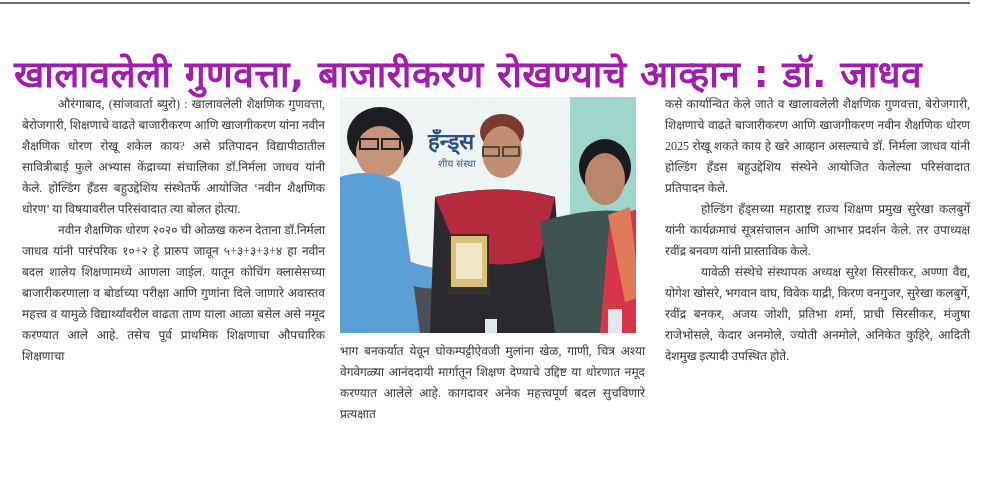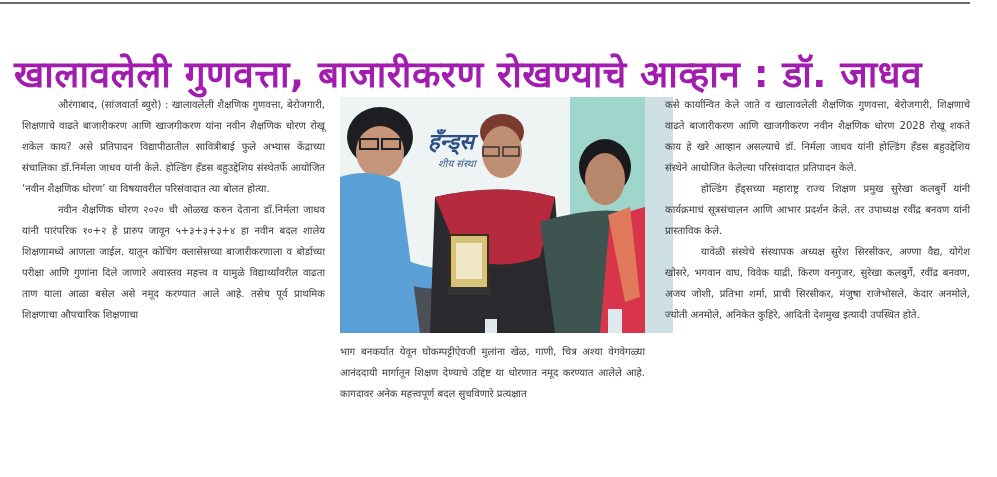--- a/index.html
+++ b/index.html
@@ -2,28 +2,28 @@
 <html><head>
 <meta charset="utf-8">
 <style>
   html, body { margin:0; padding:0; background:#ffffff; }
   body { width:997px; height:477px; position:relative; overflow:hidden;
          font-family:"DejaVu Sans", sans-serif; color:#2a2a2a; }
   .rule { position:absolute; left:0; top:2px; width:970px; height:2px; background:#6a6a6a; }
   .headline { position:absolute; left:14px; top:24px; width:960px; white-space:nowrap;
               font-family:"DejaVu Sans", sans-serif; font-weight:bold; font-size:37px;
               letter-spacing:0.5px; color:#a21caf; line-height:52px; }
-  .col { position:absolute; font-size:10px; line-height:21px; text-align:justify; color:#3a3a3a; }
+  .col { position:absolute; font-size:12px; line-height:21px; text-align:justify; color:#3a3a3a;font-family:Liberation Serif, serif; }
   .col p { margin:0; text-indent:36px; }
   .col p.noindent { text-indent:0; }
   .col-left { left:22px; top:94px; width:303px; }
   .col-mid { left:340px; top:341px; width:305px; }
   .col-right { left:665px; top:94px; width:305px; }
-  .photo { position:absolute; left:340px; top:97px; width:333px; height:236px; overflow:hidden;
-           background:#cfe0e4;font-style:italic; }
+  .photo { position:absolute; left:340px; top:97px; width:296px; height:236px; overflow:hidden;
+           background:#cfe0e4; }
   .photo svg { display:block; }
 </style>
 </head>
 <body>
 
 <div class="rule"></div>
 
 <h1 class="headline">खालावलेली गुणवत्ता, बाजारीकरण रोखण्याचे आव्हान : डॉ. जाधव</h1>
 
 <div class="col col-left">
@@ -67,16 +67,16 @@
     <rect x="145" y="222" width="12" height="14" fill="#dfe8ee"></rect>
     <rect x="268" y="212" width="14" height="24" fill="#dfe8ee"></rect>
   </svg>
 </div>
 
 <div class="col col-mid">
   <p class="noindent">भाग बनकर्यात येवून घोकम्पट्टीऐवजी मुलांना खेळ, गाणी, चित्र अश्या वेगवेगळ्या आनंददायी मार्गातून शिक्षण देण्याचे उद्दिष्ट या धोरणात नमूद करण्यात आलेले आहे. कागदावर अनेक महत्त्वपूर्ण बदल सुचविणारे प्रत्यक्षात</p>
 </div>
 
 <div class="col col-right">
-  <p class="noindent">कसे कार्यान्वित केले जाते व खालावलेली शैक्षणिक गुणवत्ता, बेरोजगारी, शिक्षणाचे वाढते बाजारीकरण आणि खाजगीकरण नवीन शैक्षणिक धोरण 2028 रोखू शकते काय हे खरे आव्हान असल्याचे डॉ. निर्मला जाधव यांनी होल्डिंग हँडस बहुउद्देशिय संस्थेने आयोजित केलेल्या परिसंवादात प्रतिपादन केले.</p>
+  <p class="noindent">कसे कार्यान्वित केले जाते व खालावलेली शैक्षणिक गुणवत्ता, बेरोजगारी, शिक्षणाचे वाढते बाजारीकरण आणि खाजगीकरण नवीन शैक्षणिक धोरण 2025 रोखू शकते काय हे खरे आव्हान असल्याचे डॉ. निर्मला जाधव यांनी होल्डिंग हँडस बहुउद्देशिय संस्थेने आयोजित केलेल्या परिसंवादात प्रतिपादन केले.</p>
   <p>होल्डिंग हँड्सच्या महाराष्ट्र राज्य शिक्षण प्रमुख सुरेखा कलबुर्गे यांनी कार्यक्रमाचं सूत्रसंचालन आणि आभार प्रदर्शन केले. तर उपाध्यक्ष रवींद्र बनवण यांनी प्रास्ताविक केले.</p>
-  <p>यावेळी संस्थेचे संस्थापक अध्यक्ष सुरेश सिरसीकर, अण्णा वैद्य, योगेश खोसरे, भगवान वाघ, विवेक याद्री, किरण वनगुजर, सुरेखा कलबुर्गे, रवींद्र बनवण, अजय जोशी, प्रतिभा शर्मा, प्राची सिरसीकर, मंजुषा राजेभोसले, केदार अनमोले, ज्योती अनमोले, अनिकेत कुहिरे, आदिती देशमुख इत्यादी उपस्थित होते.</p>
+  <p>यावेळी संस्थेचे संस्थापक अध्यक्ष सुरेश सिरसीकर, अण्णा वैद्य, योगेश खोसरे, भगवान वाघ, विवेक याद्री, किरण वनगुजर, सुरेखा कलबुर्गे, रवींद्र बनकर, अजय जोशी, प्रतिभा शर्मा, प्राची सिरसीकर, मंजुषा राजेभोसले, केदार अनमोले, ज्योती अनमोले, अनिकेत कुहिरे, आदिती देशमुख इत्यादी उपस्थित होते.</p>
 </div>
 
 </body></html>

